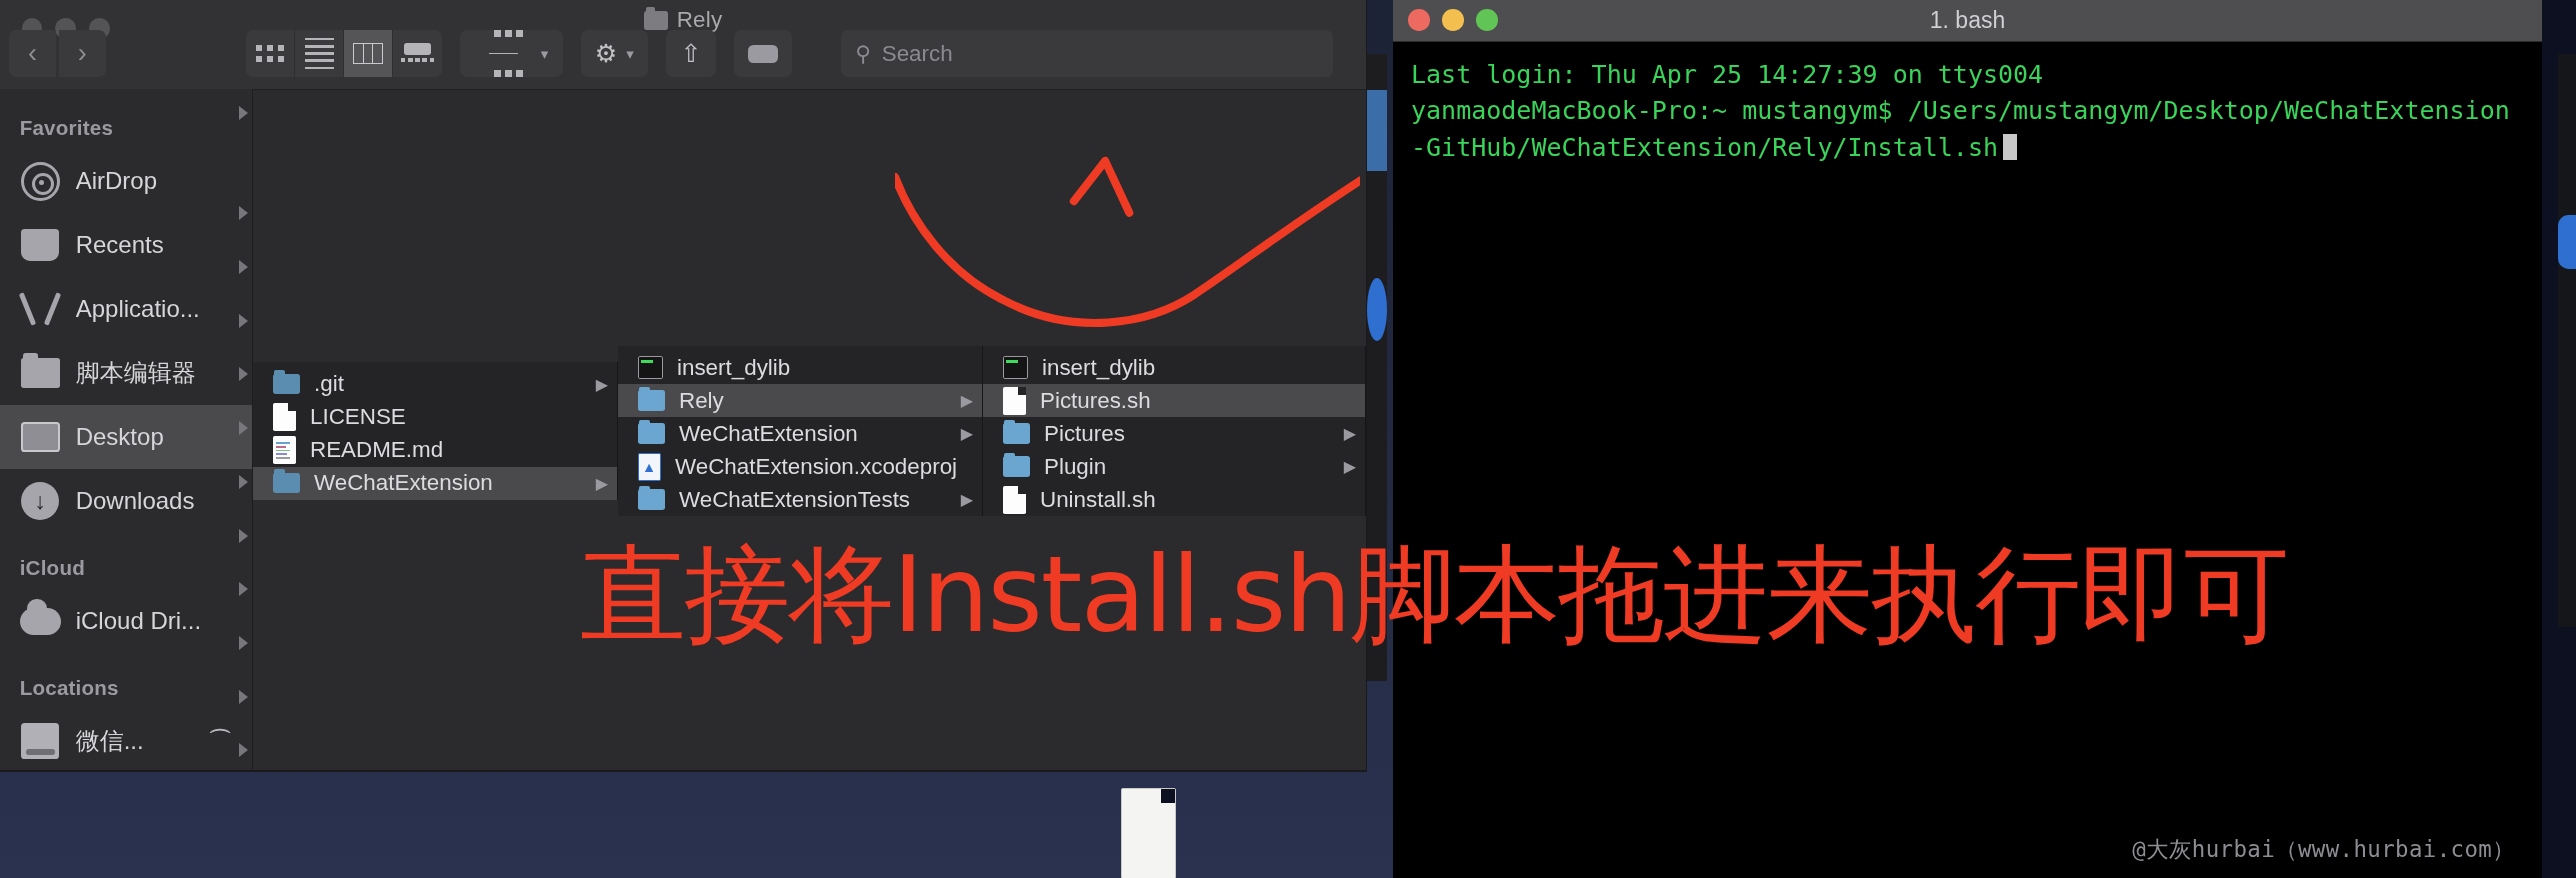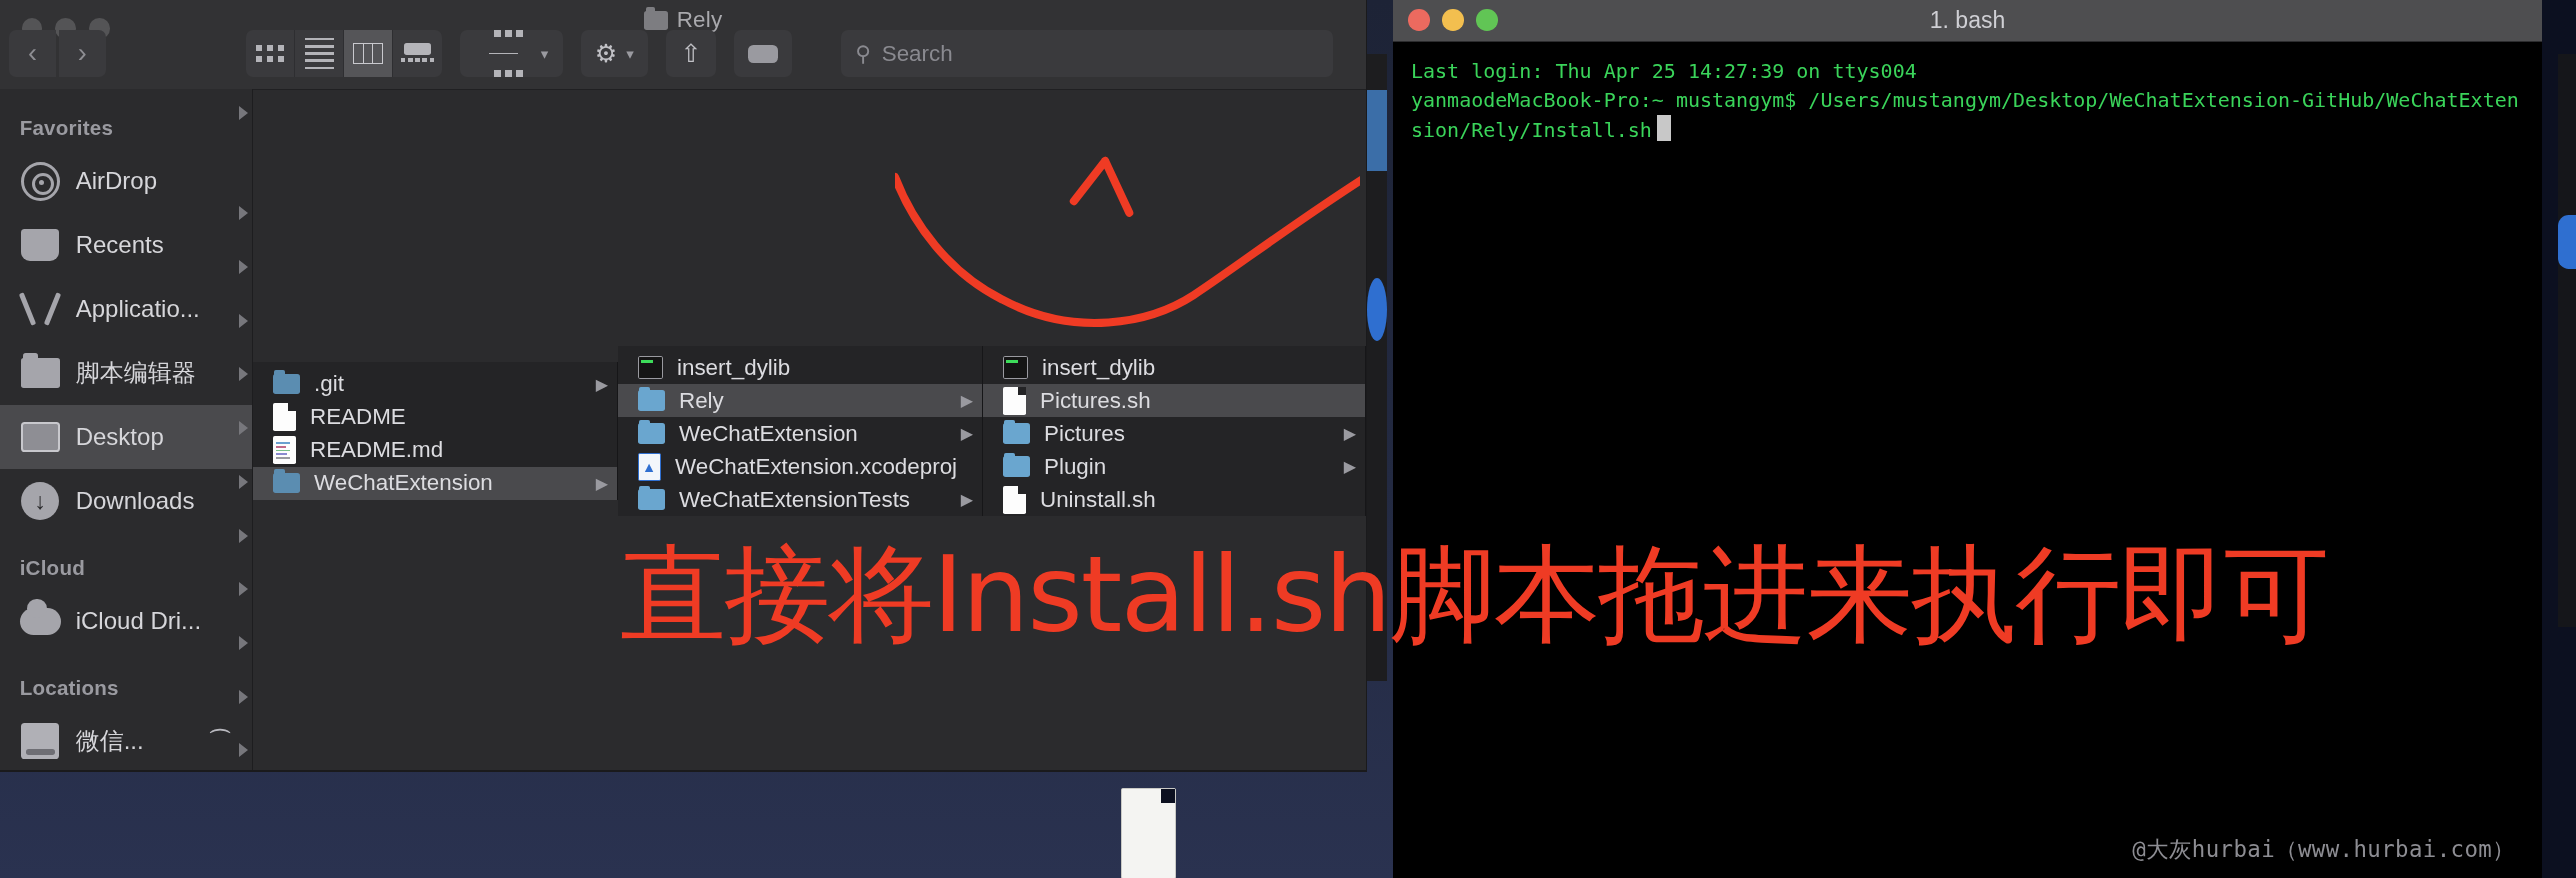--- a/index.html
+++ b/index.html
@@ -188,21 +188,21 @@
     display:flex; align-items:center; justify-content:center;
     color:#cfcfd4; font-size:23px;
   }
   .term-traffic { position:absolute; left:15px; top:9px; display:flex; gap:12.5px; }
   .term-traffic span { width:21.5px; height:21.5px; border-radius:50%; display:block; }
   .tr-red { background:#ec6a5f; }
   .tr-yel { background:#f3bf4f; }
   .tr-grn { background:#61c555; }
   .term-body {
     padding:15px 18px; color:#3ad45a; font-family:"DejaVu Sans Mono", monospace;
-    font-size:20px; line-height:1.45; white-space:pre-wrap; word-break:break-all;
+    font-size:25px; line-height:1.45; white-space:pre-wrap; word-break:break-all;
   }
   .cursor { display:inline-block; width:13.4px; height:26px; background:#c8c8c8; vertical-align:-4.5px; margin-left:5.4px; }
 
   
   .behind-strip {
     position:absolute; right:0; top:54px; width:19.7px; height:627px;
     background:#1d1d1f;
   }
   .behind-strip .seg-box { position:absolute; right:0; width:19.7px; background:#2f5f9e; }
 
@@ -211,21 +211,20 @@
     color:#8d8d93; font-family:"DejaVu Sans Mono", monospace; font-size:22.4px; letter-spacing:0.4px;
   }
 
   
   .annot-text {
     position:absolute; left:580px; top:542px;
     color:#ef3b24; font-size:106px; font-weight:400;
     font-family:"DejaVu Sans", sans-serif;
     white-space:nowrap; letter-spacing:-1.8px;
     line-height:1;
-    margin-left:40px;
   }
   .annot-arrow { position:absolute; left:895px; top:224px; pointer-events:none; }
 
   
   .mini-arrows { position:absolute; left:237px; top:0; width:16px; height:100%; }
   .mini-arrows i {
     position:absolute; left:1.8px; width:0; height:0; display:block;
     border-left:9px solid #77777c; border-top:7.2px solid transparent; border-bottom:7.2px solid transparent;
   }
 </style>
@@ -418,21 +417,21 @@
       </div>
 
       <div class="col c1">
         <div class="row">
           <span class="f-folder"></span>
           <span class="name">.git</span>
           <span class="arrow">▶</span>
         </div>
         <div class="row">
           <span class="f-doc"></span>
-          <span class="name">README</span>
+          <span class="name">LICENSE</span>
         </div>
         <div class="row">
           <span class="f-md">
               <i></i>
               <i></i>
               <i></i>
               <i></i>
               <i></i>
             </span>
           <span class="name">README.md</span>

